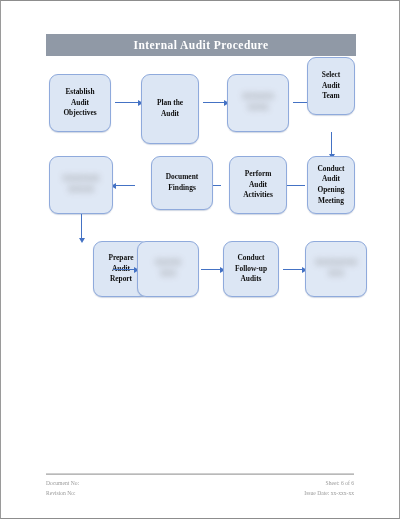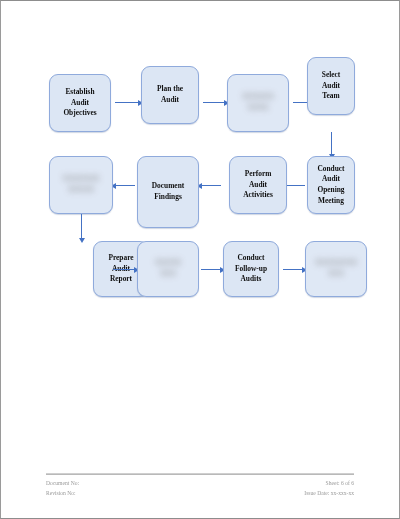--- a/index.html
+++ b/index.html
@@ -130,30 +130,33 @@
     color:#9b9b9b;
     line-height:1.75;
   }
   .footer-col.right{ text-align:right; }
 </style>
 </head>
 <body>
 
 <div class="page">
 
+  <div class="banner">
+    <span class="banner-text">Internal Audit Procedure</span>
+  </div>
 
   <div class="node" style="left:48px;  top:73px;  width:62px; height:58px;">
     <span class="node-label">Establish
 Audit
 Objectives</span>
   </div>
 
   <div class="arrow-h right" style="left:114px; top:101px; width:24px;"></div>
 
-  <div class="node" style="left:140px; top:65px; width:58px; height:58px;">
+  <div class="node" style="left:140px; top:73px; width:58px; height:70px;">
     <span class="node-label">Plan the
 Audit</span>
   </div>
 
   <div class="arrow-h right" style="left:202px; top:101px; width:22px;"></div>
 
   <div class="node blur" style="left:226px; top:73px; width:62px; height:58px;">
     <span class="node-label">XXXXXX
 XXXX</span>
   </div>
@@ -178,21 +181,21 @@
   <div class="arrow-h left" style="left:284px; top:184px; width:20px;"></div>
 
   <div class="node" style="left:228px; top:155px; width:58px; height:58px;">
     <span class="node-label">Perform
 Audit
 Activities</span>
   </div>
 
   <div class="arrow-h left" style="left:200px; top:184px; width:20px;"></div>
 
-  <div class="node" style="left:136px; top:155px; width:62px; height:72px;">
+  <div class="node" style="left:150px; top:155px; width:62px; height:54px;">
     <span class="node-label">Document
 Findings</span>
   </div>
 
   <div class="arrow-h left" style="left:114px; top:184px; width:20px;"></div>
 
   <div class="node blur" style="left:48px; top:155px; width:64px; height:58px;">
     <span class="node-label">XXXXXXX
 XXXXX</span>
   </div>

